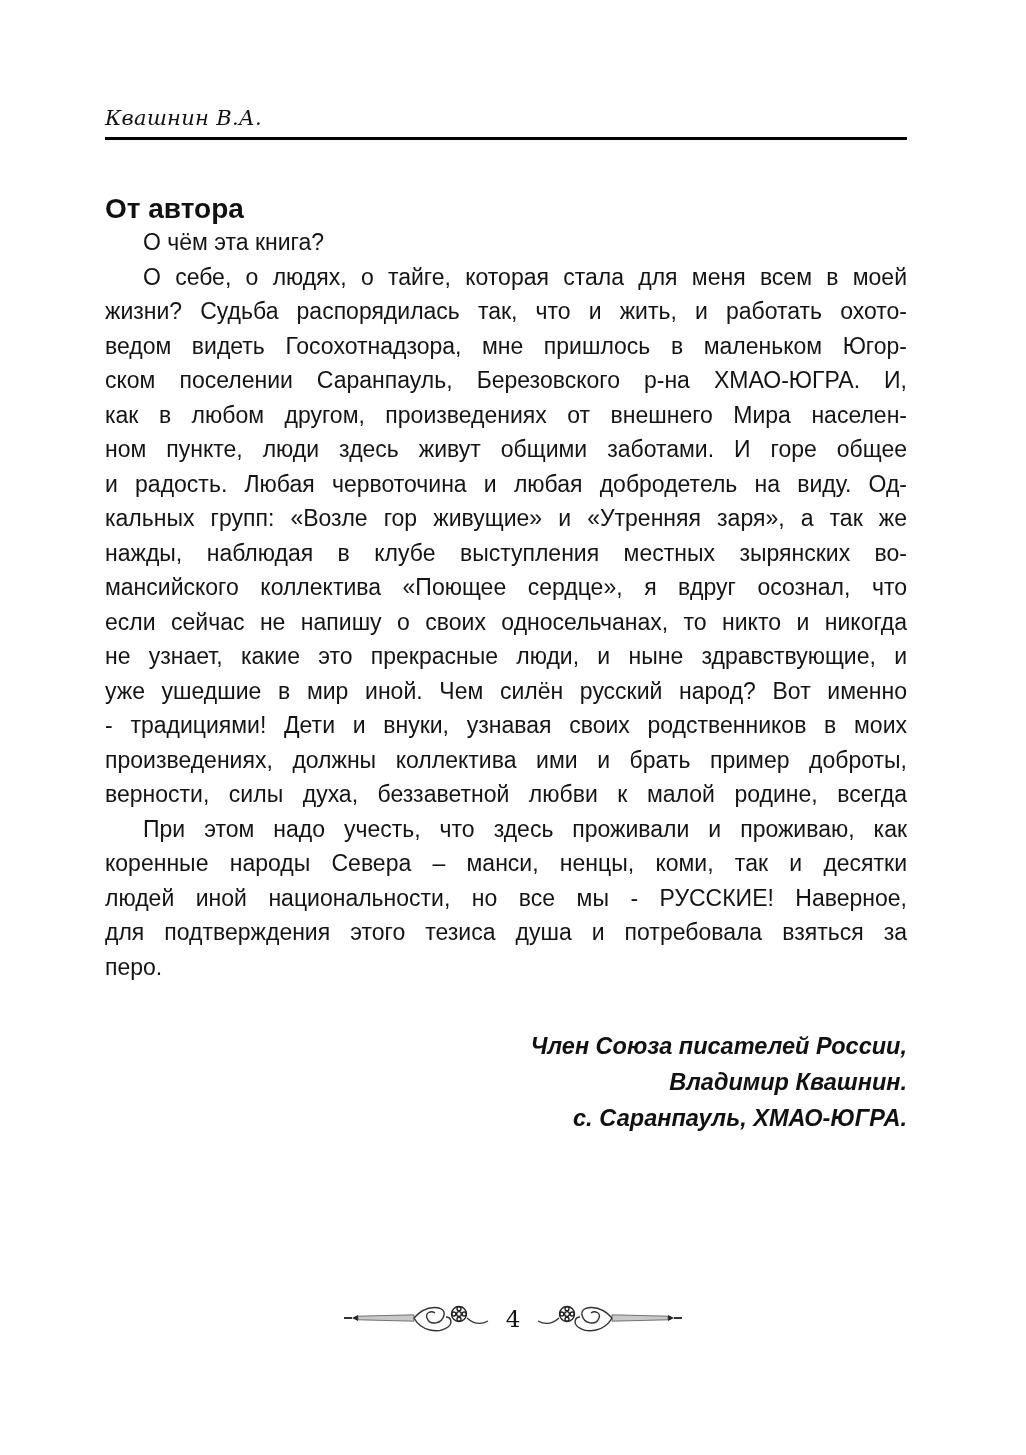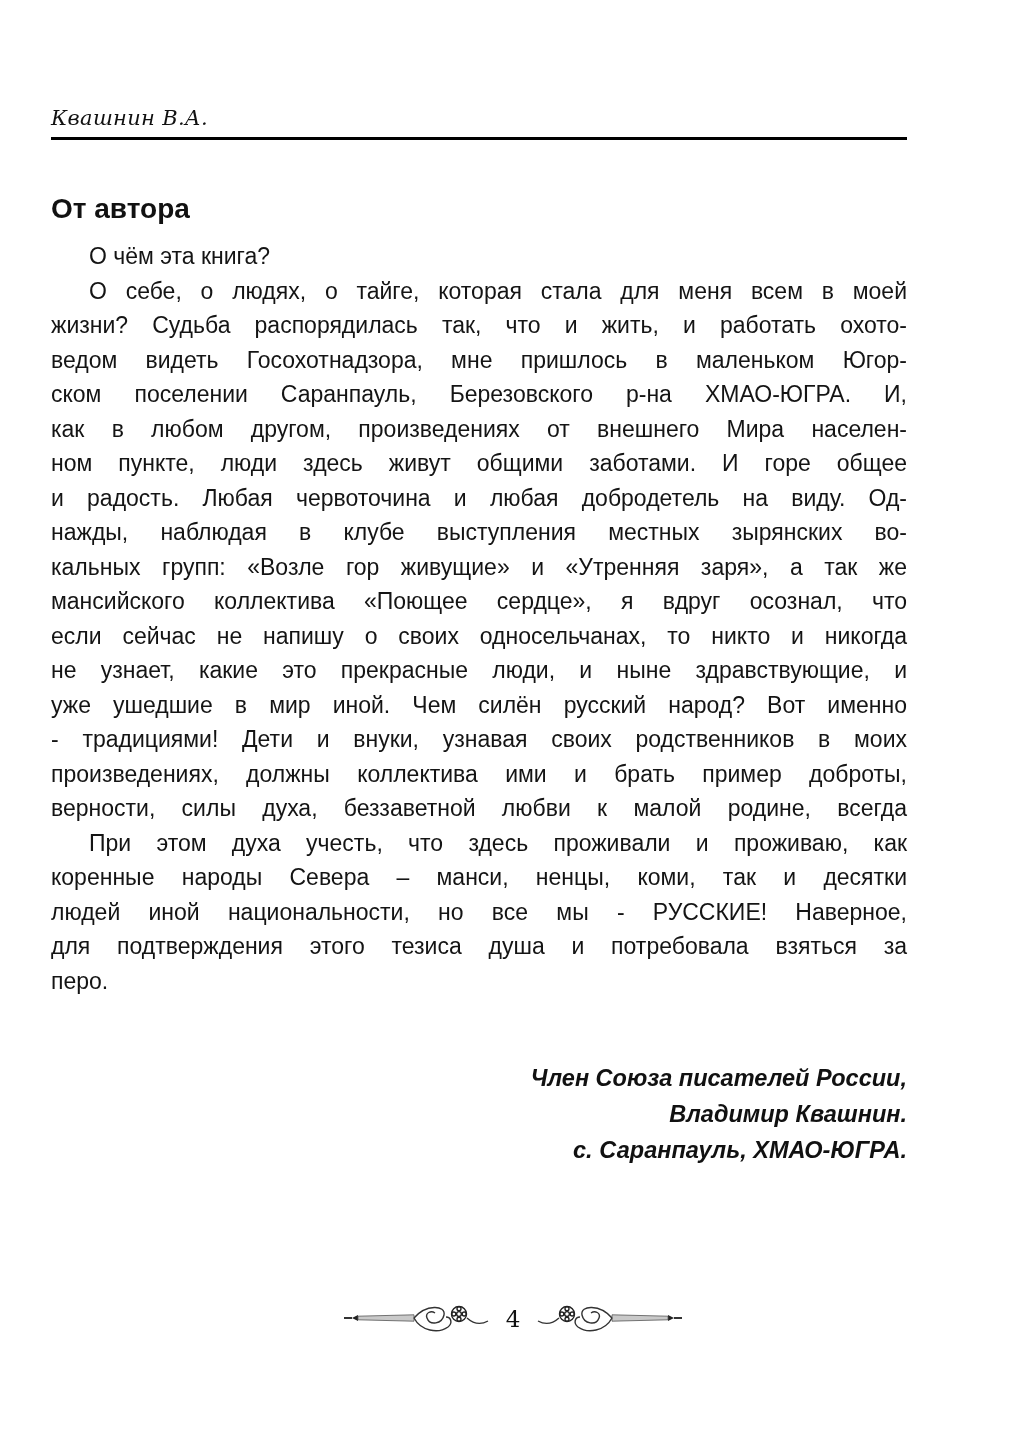--- a/index.html
+++ b/index.html
@@ -7,21 +7,21 @@
     padding: 0;
     background: #ffffff;
   }
   .page {
     position: relative;
     width: 1026px;
     height: 1455px;
     background: #ffffff;
     color: #1a1a1a;
     box-sizing: border-box;
-    padding: 106px 119px 0 51px;
+    padding: 106px 119px 0 105px;
     font-family: "Liberation Sans", sans-serif;
     overflow: hidden;
   }
   .running-head {
     font-family: "DejaVu Serif", "Liberation Serif", serif;
     font-style: italic;
     font-size: 21px;
     color: #111;
     letter-spacing: 0.3px;
   }
@@ -31,34 +31,33 @@
     background: #000;
   }
   .chapter-title {
     margin-top: 53px;
     text-align: left;
     font-weight: bold;
     font-size: 28px;
     color: #111;
   }
   .body-text {
-    margin-top: 14px;
     font-size: 23px;
     line-height: 34.5px;
     color: #141414;
   }
   .bodyline {
     text-align: justify;
     text-align-last: justify;
     white-space: normal;
   }
   .bodyline.first { text-indent: 38px; }
   .bodyline.last  { text-align-last: left; }
   .signature {
-    margin-top: 62px;
+    margin-top: 44px;
     text-align: right;
     font-weight: bold;
     font-style: italic;
     font-size: 23.5px;
     line-height: 36px;
     color: #111;
   }
   .footer {
     position: absolute;
     left: 0;
@@ -89,30 +88,30 @@
 
   <div class="body-text">
       <div class="bodyline first last">О чём эта книга?</div>
       <div class="bodyline first">О себе, о людях, о тайге, которая стала для меня всем в моей</div>
       <div class="bodyline">жизни? Судьба распорядилась так, что и жить, и работать охото-</div>
       <div class="bodyline">ведом видеть Госохотнадзора, мне пришлось в маленьком Югор-</div>
       <div class="bodyline">ском поселении Саранпауль, Березовского р-на ХМАО-ЮГРА. И,</div>
       <div class="bodyline">как в любом другом, произведениях от внешнего Мира населен-</div>
       <div class="bodyline">ном пункте, люди здесь живут  общими заботами. И горе общее</div>
       <div class="bodyline">и радость. Любая червоточина и любая добродетель на виду.  Од-</div>
+      <div class="bodyline">кальных групп:  «Возле гор живущие» и «Утренняя заря», а так же</div>
       <div class="bodyline">нажды, наблюдая  в клубе выступления местных зырянских во-</div>
-      <div class="bodyline">кальных групп:  «Возле гор живущие» и «Утренняя заря», а так же</div>
       <div class="bodyline">мансийского коллектива «Поющее сердце», я вдруг осознал, что</div>
       <div class="bodyline">если сейчас не напишу о своих односельчанах, то никто и никогда</div>
       <div class="bodyline">не узнает, какие это прекрасные  люди, и ныне здравствующие, и</div>
       <div class="bodyline">уже ушедшие в мир иной. Чем силён русский народ? Вот именно</div>
       <div class="bodyline">- традициями! Дети и внуки, узнавая своих родственников в моих</div>
       <div class="bodyline">произведениях, должны коллектива ими и брать пример доброты,</div>
       <div class="bodyline">верности, силы духа, беззаветной любви к малой родине, всегда</div>
-      <div class="bodyline first">При этом духа учесть, что здесь проживали и проживаю, как</div>
+      <div class="bodyline first">При этом надо учесть, что здесь проживали и проживаю, как</div>
       <div class="bodyline">коренные народы Севера – манси, ненцы, коми, так и десятки</div>
       <div class="bodyline">людей иной национальности, но все мы - РУССКИЕ!  Наверное,</div>
       <div class="bodyline">для подтверждения этого тезиса душа и потребовала взяться за</div>
       <div class="bodyline last">перо.</div>
     </div>
 
   <div class="signature">
     <div>Член Союза писателей России,</div>
     <div>Владимир Квашнин.</div>
     <div>с. Саранпауль, ХМАО-ЮГРА.</div>

